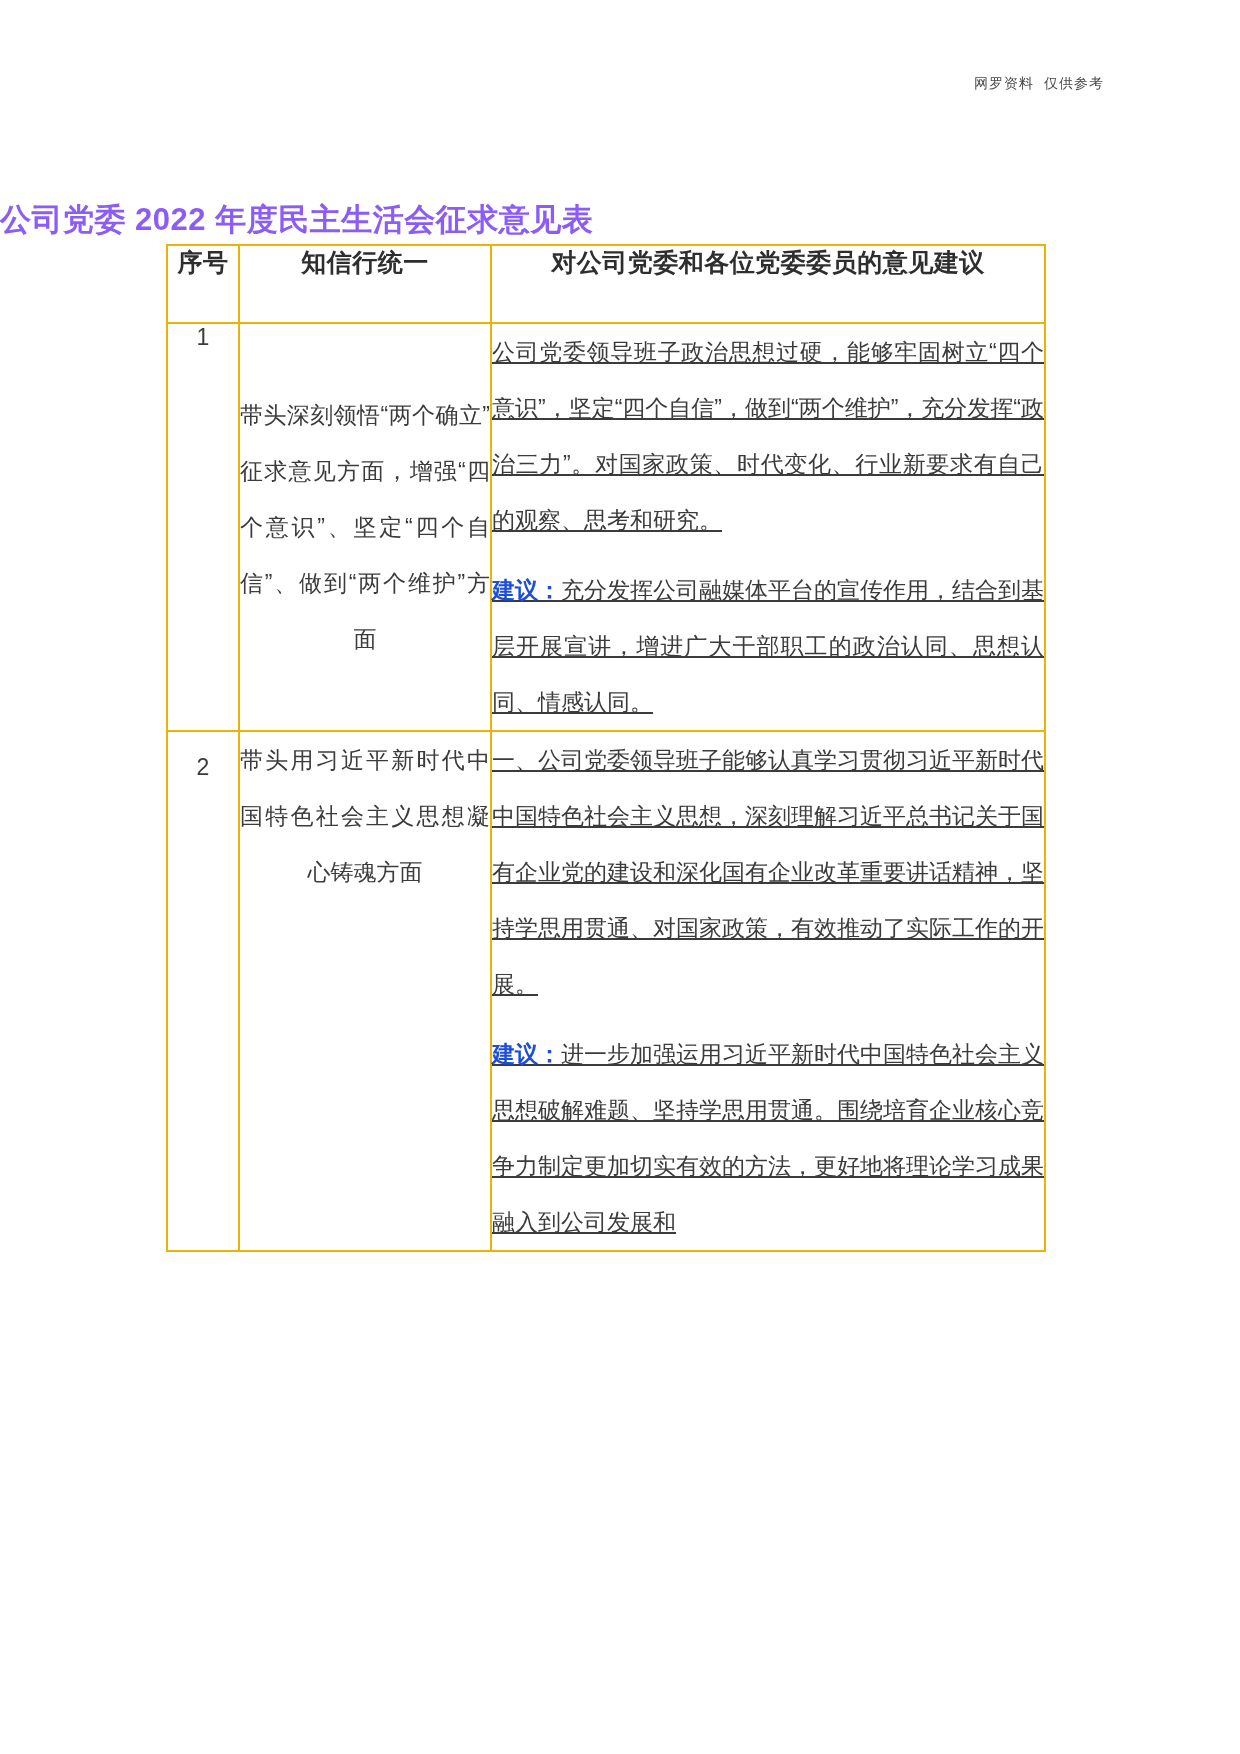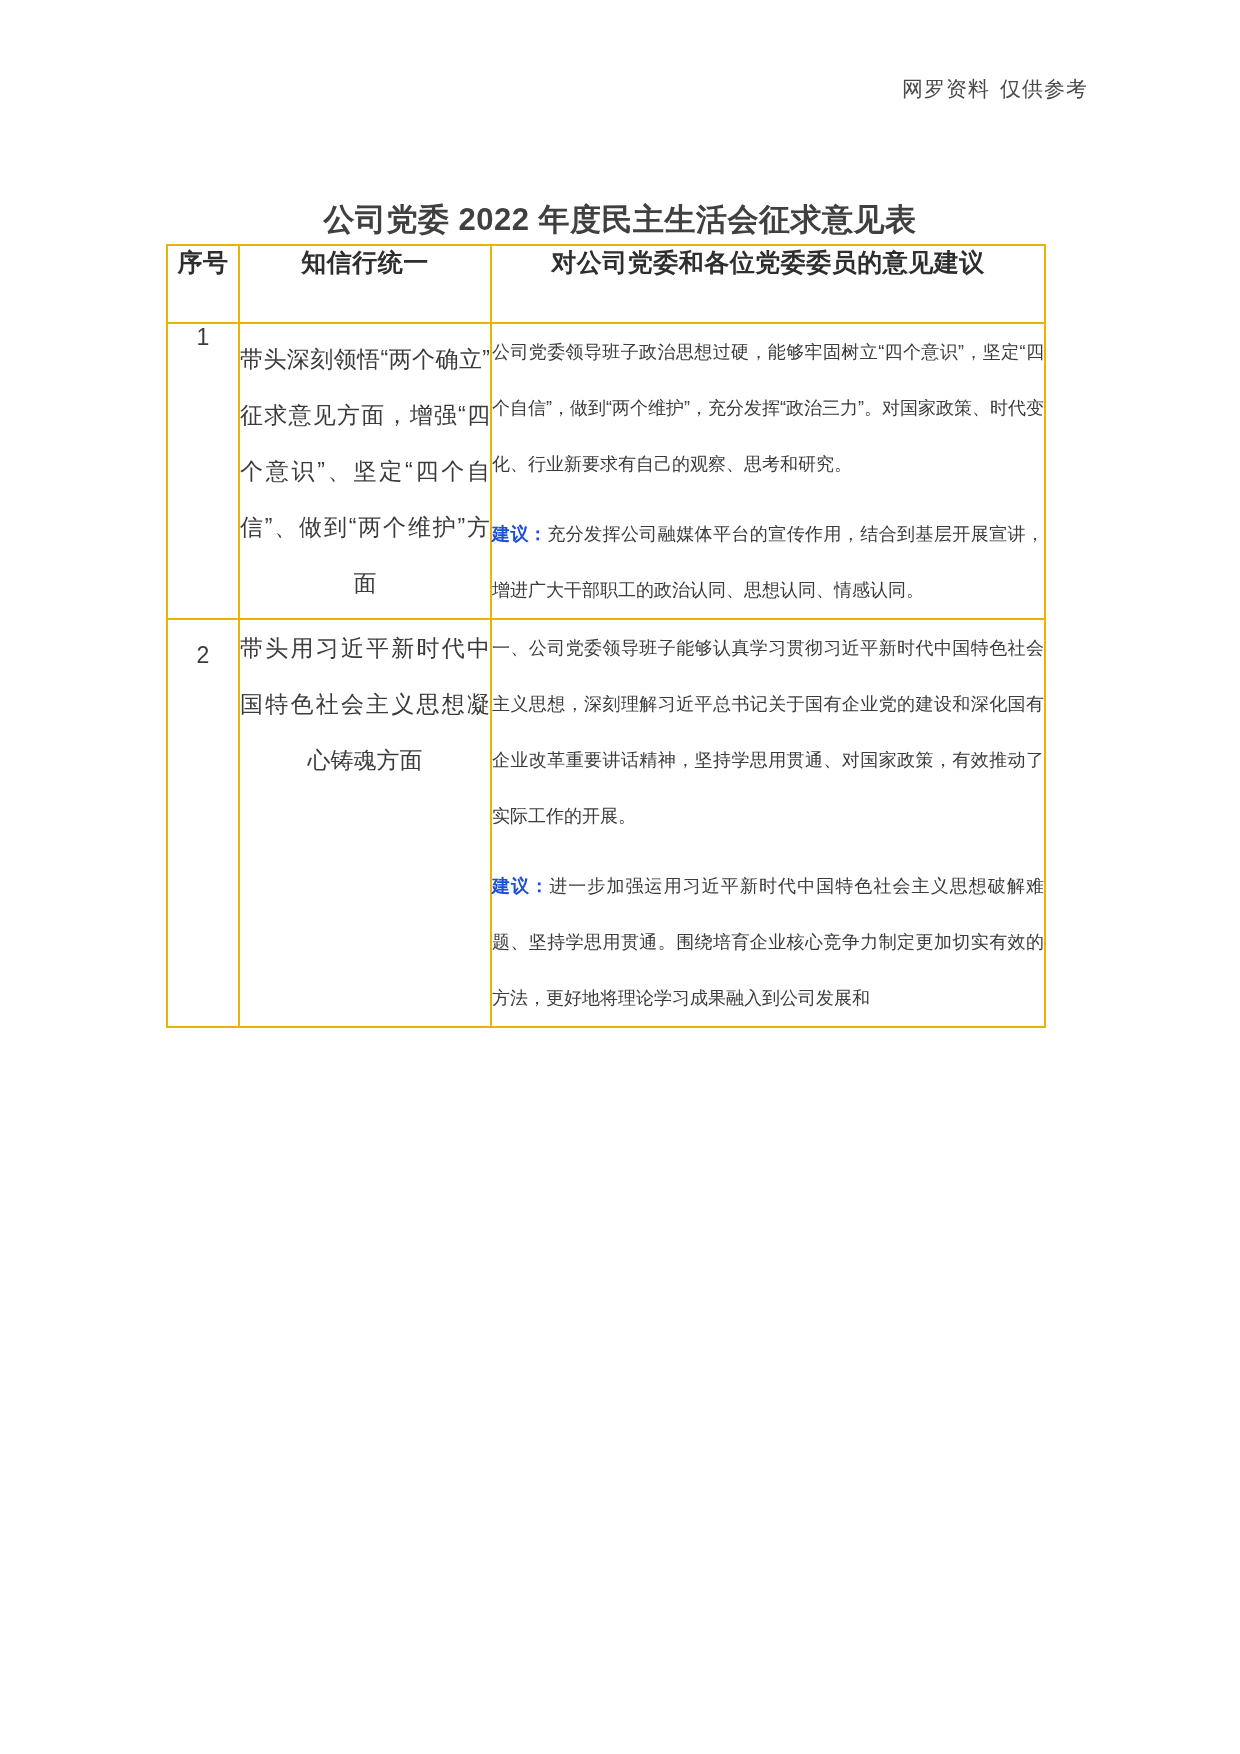--- a/index.html
+++ b/index.html
@@ -19,39 +19,38 @@
   .page {
     position: absolute;
     inset: 0;
     box-sizing: border-box;
   }
 
   
   .doc-header {
     position: absolute;
     top: 75px;
-    right: 152px;
+    right: 136px;
     font-family: "DejaVu Serif", "Liberation Serif", serif;
-    font-size: 21px;
+    font-size: 14px;
     letter-spacing: 1px;
     color: #4a4a4a;
     white-space: nowrap;
   }
   .doc-header .gap { display: inline-block; width: 10px; }
 
   
   .doc-title {
     position: absolute;
     top: 178px;
     left: 0;
     right: 0;
-    text-align: center;
     font-size: 31px;
     font-weight: 700;
-    color: #404040;
+    color: #8b5cf6;
     letter-spacing: 0.5px;
   }
 
   
   .table-wrap {
     position: absolute;
     top: 244px;
     left: 166px;
     width: 880px;
   }
@@ -104,26 +103,27 @@
     vertical-align: top;
   }
   td.aspect.mid {
     vertical-align: middle;
     padding-top: 0;
     padding-bottom: 0;
   }
 
   
   td.body {
-    font-size: 18px;
+    font-size: 23px;
     line-height: 56px;
     color: #3b3b3b;
     padding: 20px 16px 18px 16px;
     text-align: justify;
     text-justify: inter-ideograph;
+    text-decoration: underline;
   }
   td.body p {
     margin: 0;
   }
   td.body p + p {
     margin-top: 14px;
   }
   .lead {
     font-weight: 700;
     color: #1d4ed8;

